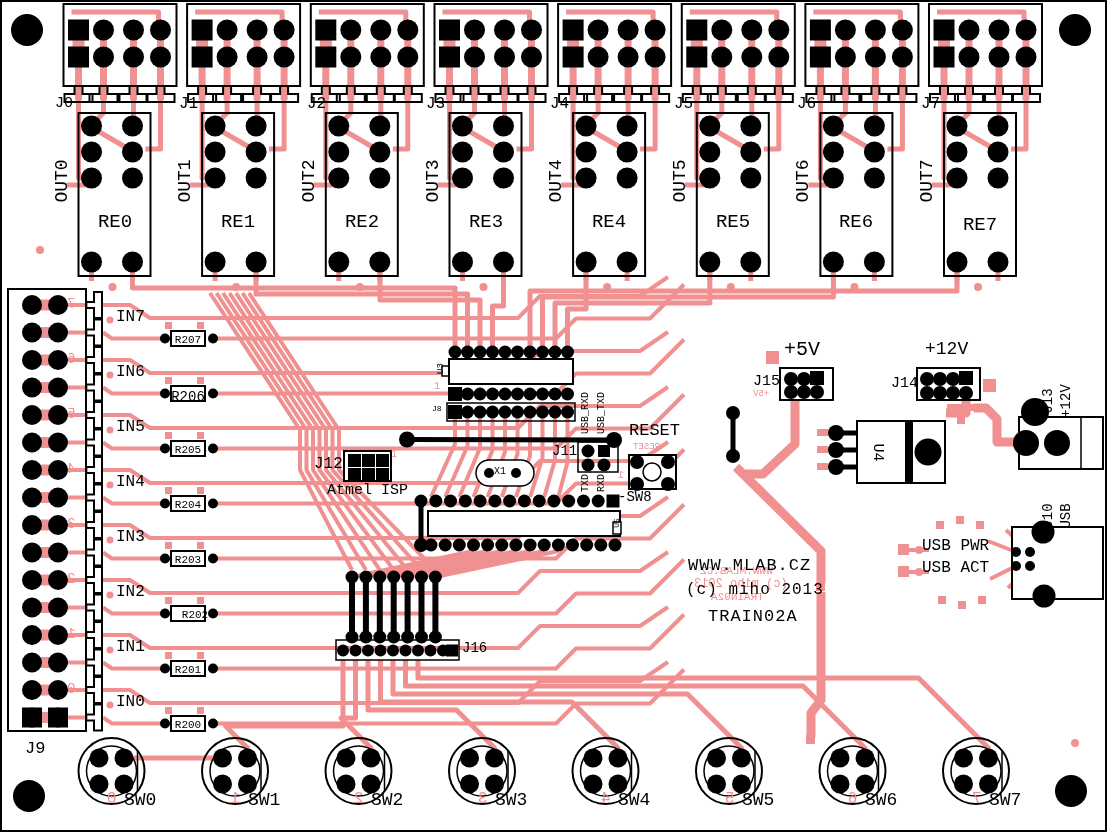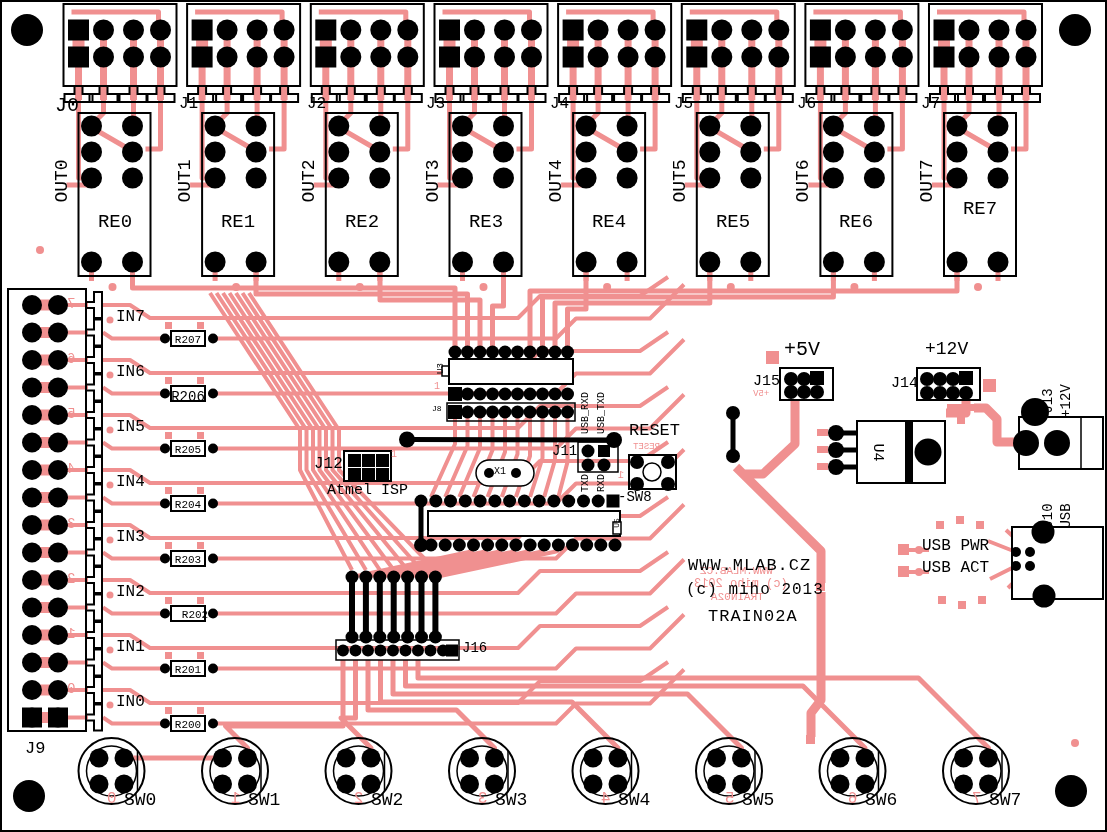--- a/index.html
+++ b/index.html
@@ -328,21 +328,21 @@
 
   <g>
     <circle class="pd" cx="27" cy="30" r="16"></circle>
         <circle class="pd" cx="1075" cy="30" r="16"></circle>
     <circle class="pd" cx="29" cy="796" r="16"></circle>
         <circle class="pd" cx="1071" cy="791" r="16"></circle>
     <rect class="sk" x="1" y="1" width="1105" height="830"></rect>
   </g>
 </svg>
 
-<div class="lb" style="left:55px;top:96px;font-size:20px">J0</div>
+<div class="lb" style="left:55px;top:96px;font-size:15px">J0</div>
 <div class="lb" style="left:179px;top:96px;font-size:16px">J1</div>
 <div class="lb" style="left:307px;top:96px;font-size:16px">J2</div>
 <div class="lb" style="left:426px;top:96px;font-size:16px">J3</div>
 <div class="lb" style="left:550px;top:96px;font-size:16px">J4</div>
 <div class="lb" style="left:674px;top:96px;font-size:16px">J5</div>
 <div class="lb" style="left:797px;top:96px;font-size:16px">J6</div>
 <div class="lb" style="left:921px;top:96px;font-size:16px">J7</div>
 
 <div class="lb ctr rotm" style="left:22px;top:172px;width:80px;font-size:18px">OUT0</div>
 <div class="lb ctr rotm" style="left:145px;top:172px;width:80px;font-size:18px">OUT1</div>
@@ -353,21 +353,21 @@
 <div class="lb ctr rotm" style="left:763px;top:172px;width:80px;font-size:18px">OUT6</div>
 <div class="lb ctr rotm" style="left:887px;top:172px;width:80px;font-size:18px">OUT7</div>
 
 <div class="lb ctr" style="left:81px;top:213px;width:68px;font-size:19px">RE0</div>
 <div class="lb ctr" style="left:204px;top:213px;width:68px;font-size:19px">RE1</div>
 <div class="lb ctr" style="left:328px;top:213px;width:68px;font-size:19px">RE2</div>
 <div class="lb ctr" style="left:452px;top:213px;width:68px;font-size:19px">RE3</div>
 <div class="lb ctr" style="left:575px;top:213px;width:68px;font-size:19px">RE4</div>
 <div class="lb ctr" style="left:699px;top:213px;width:68px;font-size:19px">RE5</div>
 <div class="lb ctr" style="left:822px;top:213px;width:68px;font-size:19px">RE6</div>
-<div class="lb ctr" style="left:946px;top:200px;width:68px;font-size:19px">RE7</div>
+<div class="lb ctr" style="left:946px;top:216px;width:68px;font-size:19px">RE7</div>
 
 <div class="lb" style="left:116px;top:309px;font-size:16px">IN7</div>
 <div class="lb" style="left:116px;top:364px;font-size:16px">IN6</div>
 <div class="lb" style="left:116px;top:419px;font-size:16px">IN5</div>
 <div class="lb" style="left:116px;top:474px;font-size:16px">IN4</div>
 <div class="lb" style="left:116px;top:529px;font-size:16px">IN3</div>
 <div class="lb" style="left:116px;top:584px;font-size:16px">IN2</div>
 <div class="lb" style="left:116px;top:639px;font-size:16px">IN1</div>
 <div class="lb" style="left:116px;top:694px;font-size:16px">IN0</div>
 

